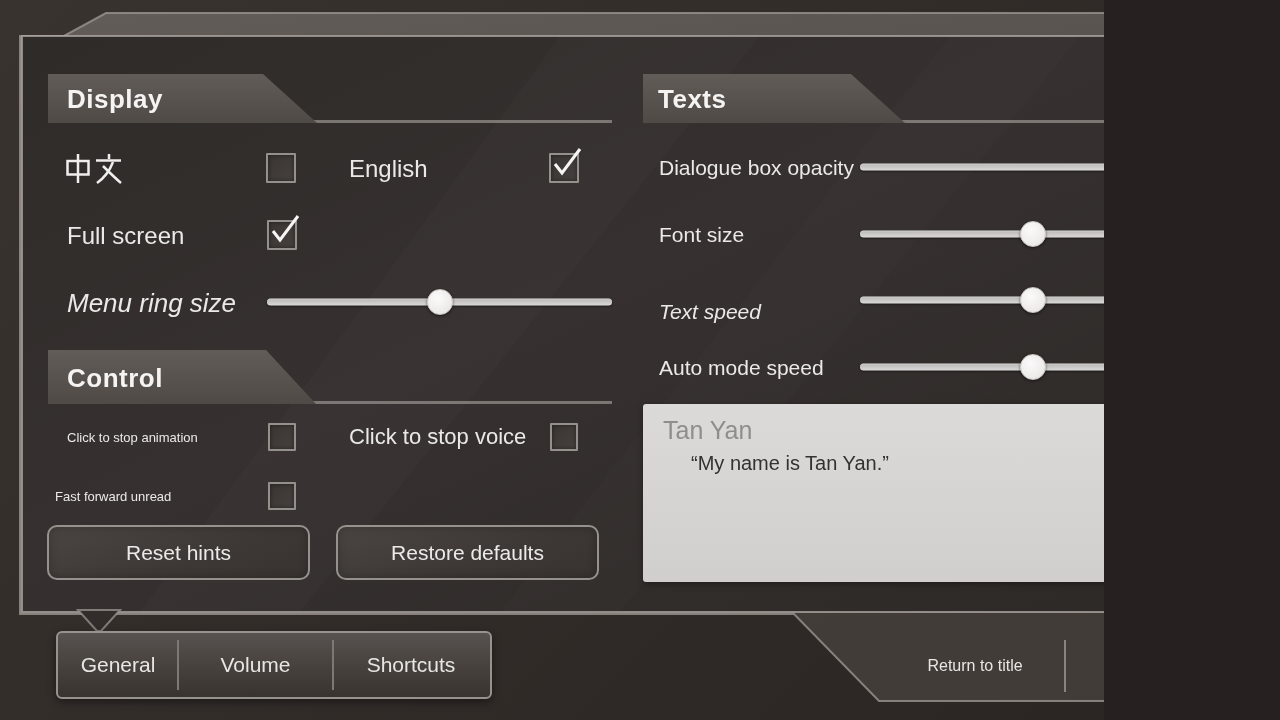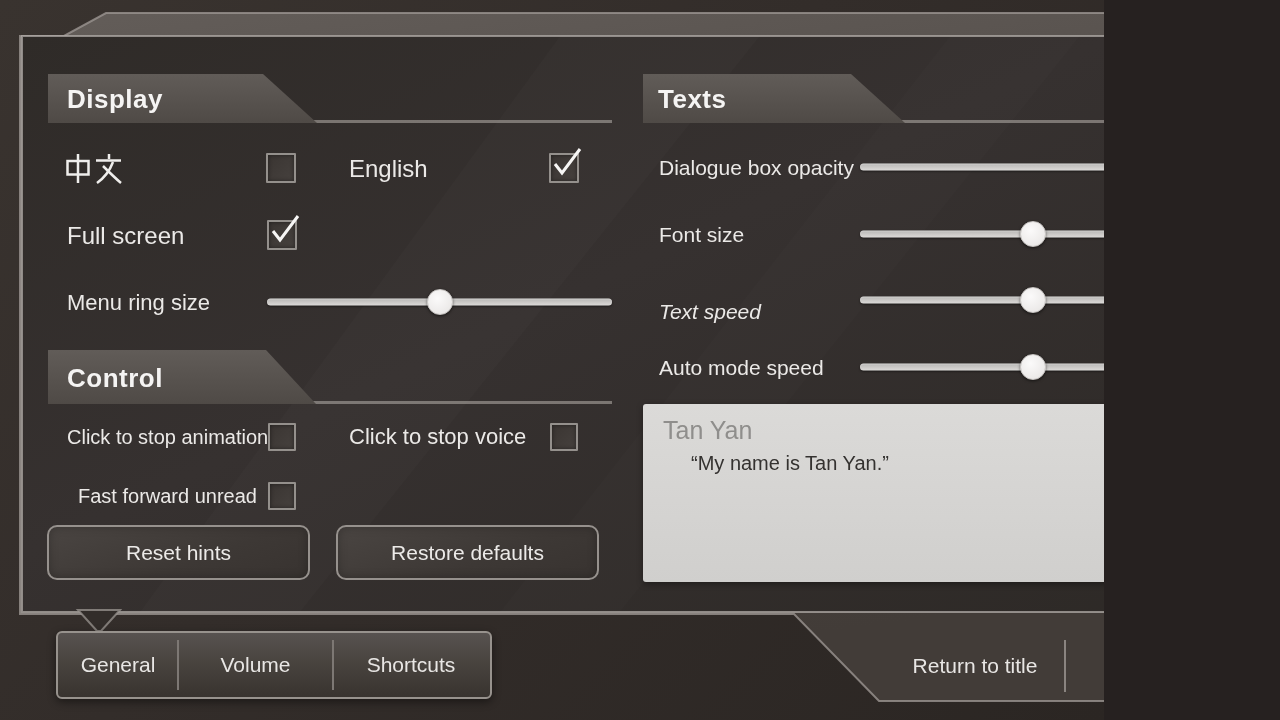--- a/index.html
+++ b/index.html
@@ -4,21 +4,21 @@
 <style>
   html,body{margin:0;padding:0;background:#262120;}
   #stage{position:relative;width:1104px;height:720px;overflow:hidden;
          font-family:"Liberation Sans","DejaVu Sans",sans-serif;
          background:linear-gradient(135deg,#39332f 0%,#332d2a 45%,#2b2623 100%);}
   #bg{position:absolute;left:0;top:0;width:1280px;height:720px;}
   .abs{position:absolute;}
   .lbl{position:absolute;color:#ebe9e7;white-space:nowrap;transform:translateY(-50%);}
   .lbl-big{font-size:24px;}
   .lbl-mid{font-size:21px;}
-  .lbl-sm{font-size:20px;}
+  .lbl-sm{font-size:13px;}
   .sec-title{position:absolute;color:#f5f4f3;font-size:26px;font-weight:700;transform:translateY(-50%);letter-spacing:.5px;}
   
   .cbx{position:absolute;width:26px;height:26px;border:2px solid #94908c;border-radius:1px;
        background:linear-gradient(135deg,#3a3532 0%,#46413e 100%);box-shadow:inset 0 0 4px rgba(0,0,0,.45);}
   .cbx svg{position:absolute;left:-1px;top:-7px;overflow:visible;display:none;}
   .cbx.checked svg{display:block;}
   
   .slider{position:absolute;height:26px;width:345px;}
   .slider .track{position:absolute;left:0;right:0;top:50%;height:7px;transform:translateY(-50%);
                  border-radius:4px;background:linear-gradient(#b7b5b3,#dcdad8);
@@ -38,21 +38,21 @@
   .preview .speaker{position:absolute;left:20px;top:12px;font-size:25px;color:#8f8e8c;}
   .preview .quote{position:absolute;left:48px;top:48px;font-size:20px;color:#343230;text-align:right;}
   
   .tabbar{position:absolute;left:56px;top:631px;width:432px;height:64px;border:2px solid #97928d;border-radius:6px;
           background:linear-gradient(#575250 0%,#49443f 45%,#38332f 100%);box-shadow:0 3px 8px rgba(0,0,0,.45);}
   .tabbar .tab{position:absolute;top:0;height:100%;display:flex;align-items:center;justify-content:center;
                color:#e8e6e4;font-size:21px;}
   .tabbar .tdiv{position:absolute;top:7px;bottom:7px;width:2px;background:#7d7874;}
   
   .sysbtn{position:absolute;top:640px;height:52px;display:flex;align-items:center;justify-content:center;
-          color:#e8e6e4;font-size:21px;}
+          color:#e8e6e4;font-size:16px;}
   .sysdiv{position:absolute;left:1064px;top:640px;width:2px;height:52px;background:#8a8480;}
   .closex{position:absolute;left:1200px;top:37px;width:34px;height:34px;cursor:default;}
 </style>
 </head>
 <body>
 <div id="stage">
 
 <svg id="bg" viewBox="0 0 1280 720" xmlns="http://www.w3.org/2000/svg">
   <defs>
     <linearGradient id="gFrame" x1="0" y1="0" x2="0.25" y2="1">
@@ -122,39 +122,39 @@
       </svg>
 </div>
 
 <div class="lbl lbl-big" style="left:67px;top:236px;">Full screen</div>
 <div class="cbx checked" style="left:267px;top:220px;">
   <svg width="30" height="30">
         <polyline points="5,16 12,25 30,1" fill="none" stroke="#f7f6f5" stroke-width="3"></polyline>
       </svg>
 </div>
 
-<div class="lbl" style="left:67px;top:303px;font-size:22px;">Menu ring size</div>
+<div class="lbl" style="left:67px;top:303px;font-size:26px;font-style:italic;">Menu ring size</div>
 <div class="slider" style="left:267px;top:289px;">
   <div class="track"></div>
   <div class="thumb" style="left: 50%;"></div>
 </div>
 
 <div class="sec-title" style="left:67px;top:378px;">Control</div>
 
 <div class="lbl lbl-sm" style="left:67px;top:437px;">Click to stop animation</div>
 <div class="cbx" style="left:268px;top:423px;width:24px;height:24px;">
   
 </div>
 
 <div class="lbl lbl-sm" style="left:349px;top:437px;font-size:22px;">Click to stop voice</div>
 <div class="cbx" style="left:550px;top:423px;width:24px;height:24px;">
   
 </div>
 
-<div class="lbl lbl-sm" style="left:78px;top:496px;">Fast forward unread</div>
+<div class="lbl lbl-sm" style="left:55px;top:496px;">Fast forward unread</div>
 <div class="cbx" style="left:268px;top:482px;width:24px;height:24px;">
   
 </div>
 
 <div class="panel-btn" style="left:47px;top:525px;">Reset hints</div>
 <div class="panel-btn" style="left:336px;top:525px;">Restore defaults</div>
 
 <div class="sec-title" style="left:658px;top:99px;">Texts</div>
 
 <div class="lbl lbl-mid" style="left:659px;top:168px;">Dialogue box opacity</div>

